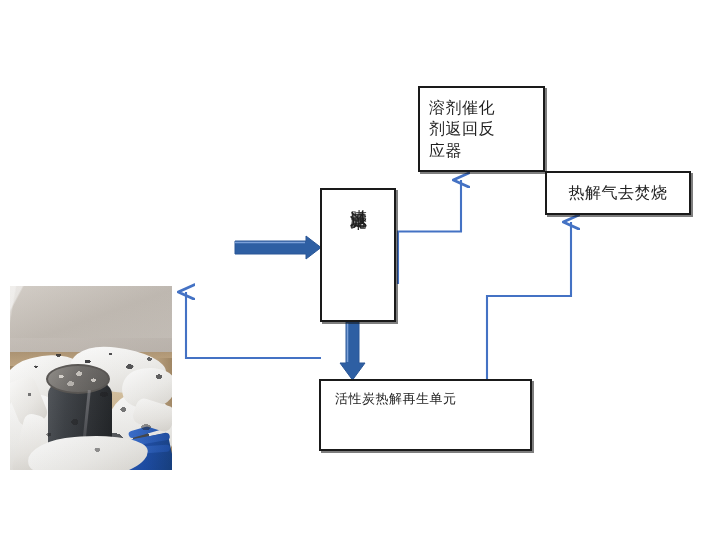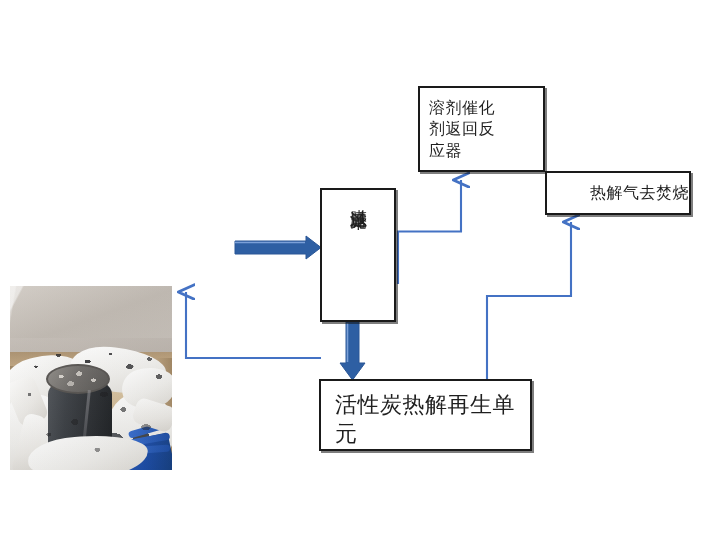--- a/index.html
+++ b/index.html
@@ -55,28 +55,28 @@
   }
   #node-solvent {
     left: 418px; top: 86px;  width: 127px; height: 86px;
     align-items: center; justify-content: flex-start;
     padding-left: 9px;
     font-size: 16px;
   }
   #node-solvent .wrap { width: 74px; }
   #node-gas {
     left: 545px; top: 171px; width: 146px; height: 44px;
-    align-items: center; justify-content: flex-end;
+    align-items: center; justify-content: center;
     font-size: 16px;
   }
   #node-regen {
     left: 319px; top: 379px; width: 213px; height: 72px;
     align-items: flex-start; justify-content: flex-start;
     padding: 9px 0 0 14px;
-    font-size: 22px;
+    font-size: 13px;
   }
 
   
   #connectors {
     position: absolute;
     left: 0; top: 0;
     width: 720px; height: 540px;
     pointer-events: none;
   }
 

